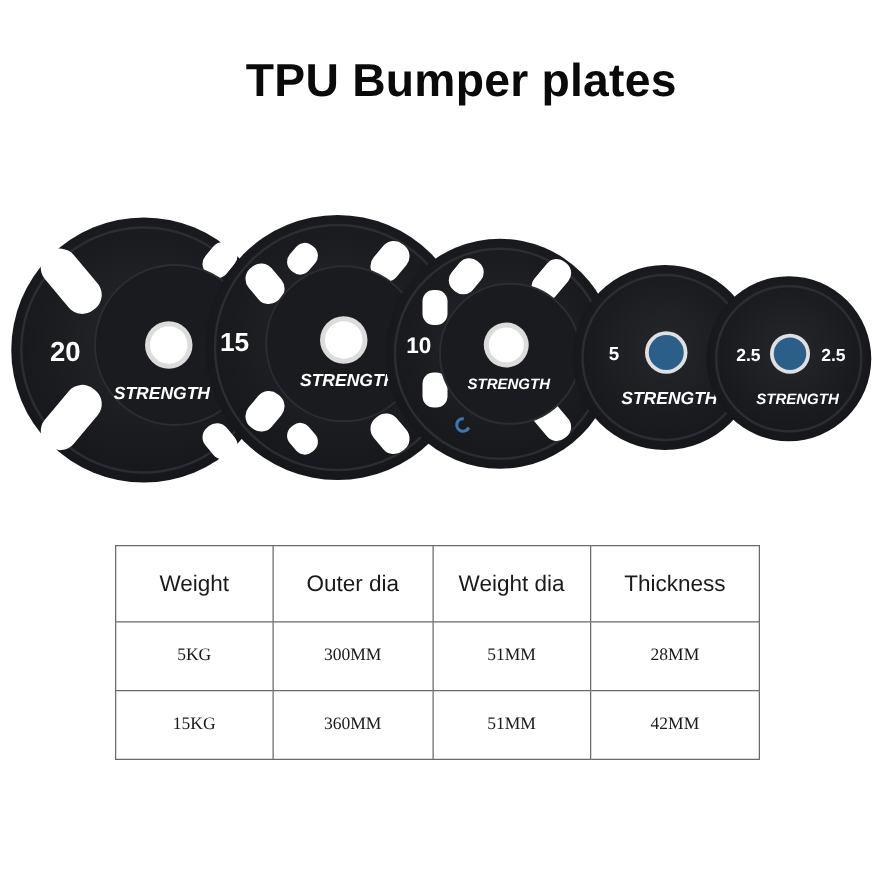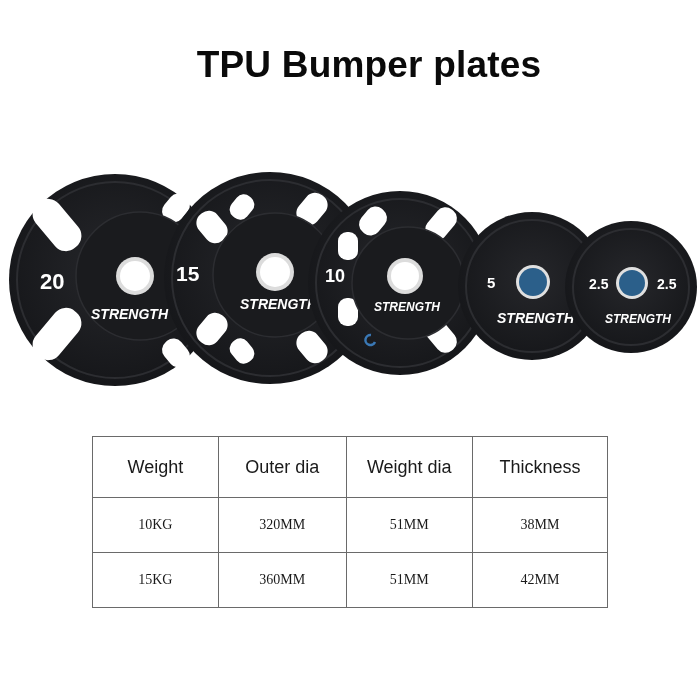--- a/index.html
+++ b/index.html
@@ -104,24 +104,24 @@
   <thead>
     <tr>
       <th class="c1">Weight</th>
       <th class="c2">Outer dia</th>
       <th class="c3">Weight dia</th>
       <th class="c4">Thickness</th>
     </tr>
   </thead>
   <tbody>
     <tr>
-      <td>10KG</td>
-      <td>320MM</td>
+      <td>5KG</td>
+      <td>300MM</td>
       <td>51MM</td>
-      <td>38MM</td>
+      <td>28MM</td>
     </tr>
     <tr>
       <td>15KG</td>
       <td>360MM</td>
       <td>51MM</td>
       <td>42MM</td>
     </tr>
   </tbody>
 </table>
 

